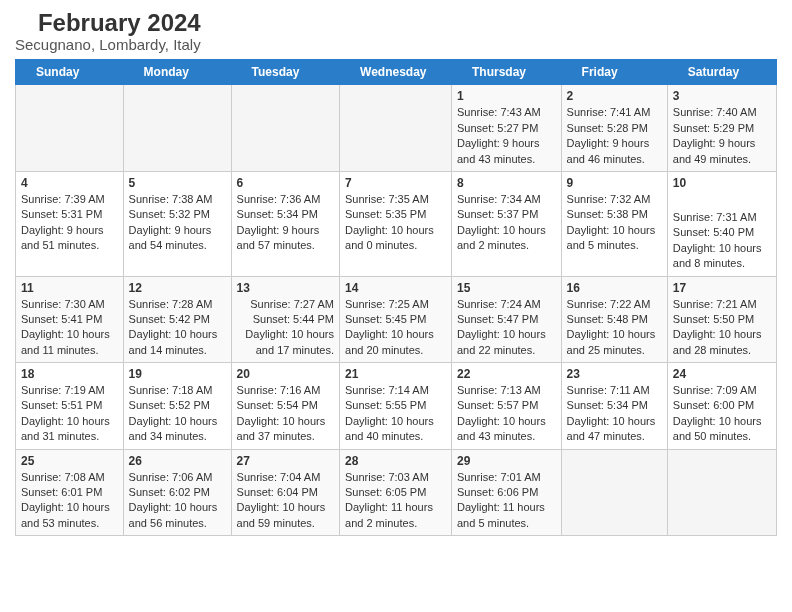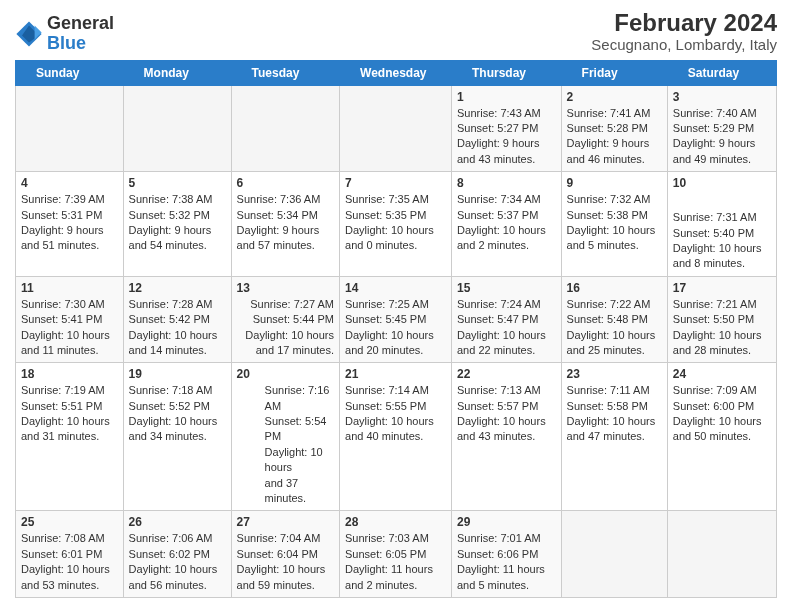--- a/index.html
+++ b/index.html
@@ -96,31 +96,20 @@
     }
     .empty-cell {
       background: #f5f5f5 !important;
     }
   </style>
 </head>
 <body>
 
 <div class="page">
   <div class="header-row">
-    <div class="logo">
-      <svg class="logo-icon" viewBox="0 0 40 40">
-        <polygon points="20,2 38,20 20,38 2,20" fill="#2a7dc9"></polygon>
-        <polygon points="20,8 34,22 20,32 10,22" fill="#1a5fa0"></polygon>
-        <polygon points="28,8 38,18 28,28" fill="#4aa0e6"></polygon>
-      </svg>
-      <div class="logo-text">
-        <div>General</div>
-        <div><span>Blue</span></div>
-      </div>
-    </div>
     <div class="title-block">
       <div class="cal-title">February 2024</div>
       <div class="cal-subtitle">Secugnano, Lombardy, Italy</div>
     </div>
   </div>
 
   <table class="calendar">
     <thead>
       <tr>
         <th>Sunday</th>
@@ -272,21 +261,21 @@
           </td>
           <td>
             <span class="day-num">19</span>
             <div class="day-info" style="white-space: pre-line;">Sunrise: 7:18 AM
 Sunset: 5:52 PM
 Daylight: 10 hours
 and 34 minutes.</div>
           </td>
           <td>
             <span class="day-num">20</span>
-            <div class="day-info" style="white-space: pre-line; margin-left: 28px;">Sunrise: 7:16 AM
+            <div class="day-info" style="white-space: pre-line;">Sunrise: 7:16 AM
 Sunset: 5:54 PM
 Daylight: 10 hours
 and 37 minutes.</div>
           </td>
           <td>
             <span class="day-num">21</span>
             <div class="day-info" style="white-space: pre-line;">Sunrise: 7:14 AM
 Sunset: 5:55 PM
 Daylight: 10 hours
 and 40 minutes.</div>
@@ -294,21 +283,21 @@
           <td>
             <span class="day-num">22</span>
             <div class="day-info" style="white-space: pre-line;">Sunrise: 7:13 AM
 Sunset: 5:57 PM
 Daylight: 10 hours
 and 43 minutes.</div>
           </td>
           <td>
             <span class="day-num">23</span>
             <div class="day-info" style="white-space: pre-line;">Sunrise: 7:11 AM
-Sunset: 5:58 PM
+Sunset: 5:34 PM
 Daylight: 10 hours
 and 47 minutes.</div>
           </td>
           <td>
             <span class="day-num">24</span>
             <div class="day-info" style="white-space: pre-line;">Sunrise: 7:09 AM
 Sunset: 6:00 PM
 Daylight: 10 hours
 and 50 minutes.</div>
           </td>

